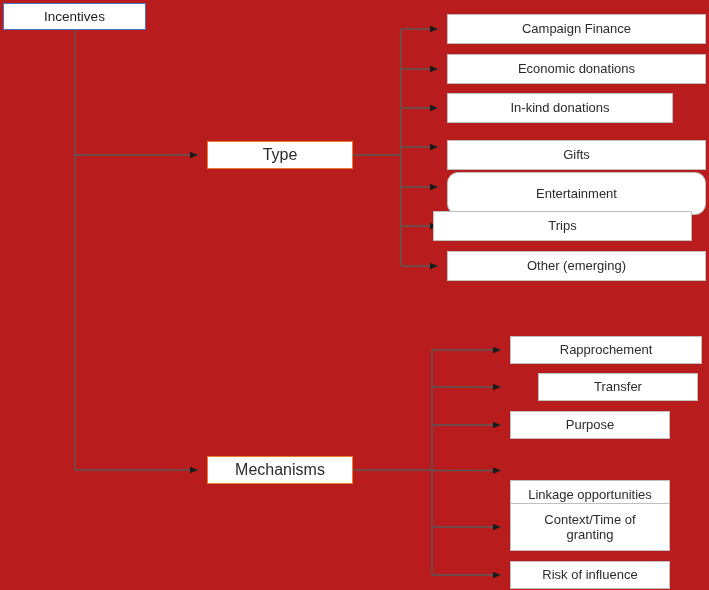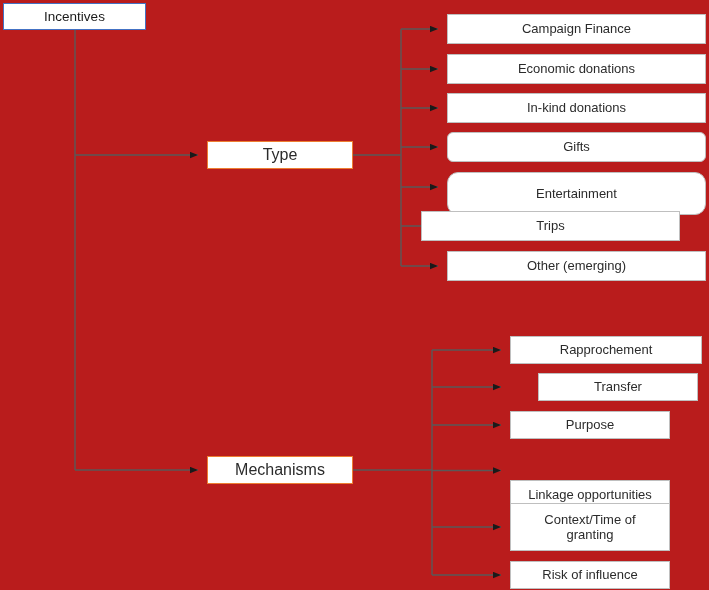--- a/index.html
+++ b/index.html
@@ -90,24 +90,24 @@
   </svg>
 
   <div class="node node-root" style="left:3px; top:3px; width:143px; height:27px;">Incentives</div>
 
   <div class="node node-branch" style="left:207px; top:141px; width:146px; height:28px;">Type</div>
 
   <div class="node node-branch" style="left:207px; top:456px; width:146px; height:28px;">Mechanisms</div>
 
   <div class="node node-leaf" style="left:447px; top:14px; width:259px; height:30px;">Campaign Finance</div>
   <div class="node node-leaf" style="left:447px; top:54px; width:259px; height:30px;">Economic donations</div>
-  <div class="node node-leaf" style="left:447px; top:93px; width:259px; height:30px;">In-kind donations</div>
-  <div class="node node-leaf" style="left:447px; top:132px; width:259px; height:30px;border-radius:6px;">Gifts</div>
+  <div class="node node-leaf" style="left:447px; top:93px; width:226px; height:30px;">In-kind donations</div>
+  <div class="node node-leaf" style="left:447px; top:140px; width:259px; height:30px;">Gifts</div>
   <div class="node node-leaf" style="left:447px; top:172px; width:259px; height:43px;border-radius:11px;">Entertainment</div>
-  <div class="node node-leaf" style="left:421px; top:211px; width:259px; height:30px;">Trips</div>
+  <div class="node node-leaf" style="left:433px; top:211px; width:259px; height:30px;">Trips</div>
   <div class="node node-leaf" style="left:447px; top:251px; width:259px; height:30px;">Other (emerging)</div>
 
   <div class="node node-leaf" style="left:510px; top:336px; width:192px; height:28px;">Rapprochement</div>
   <div class="node node-leaf" style="left:510px; top:373px; width:160px; height:28px;margin-left:28px;">Transfer</div>
   <div class="node node-leaf" style="left:510px; top:411px; width:160px; height:28px;">Purpose</div>
   <div class="node node-leaf" style="left:510px; top:480px; width:160px; height:29px;">Linkage opportunities</div>
   <div class="node node-leaf" style="left:510px; top:503px; width:160px; height:48px;">Context/Time of
 granting</div>
   <div class="node node-leaf" style="left:510px; top:561px; width:160px; height:28px;">Risk of influence</div>
 

